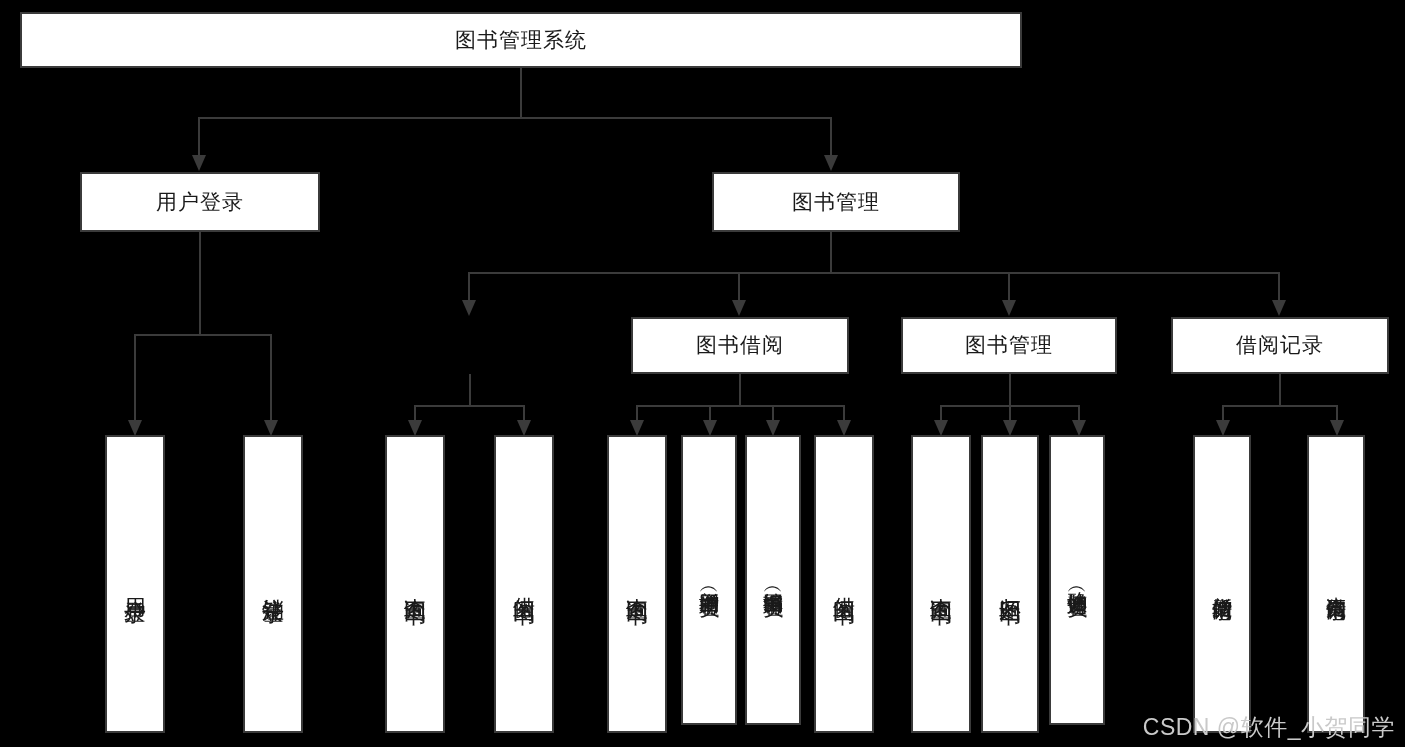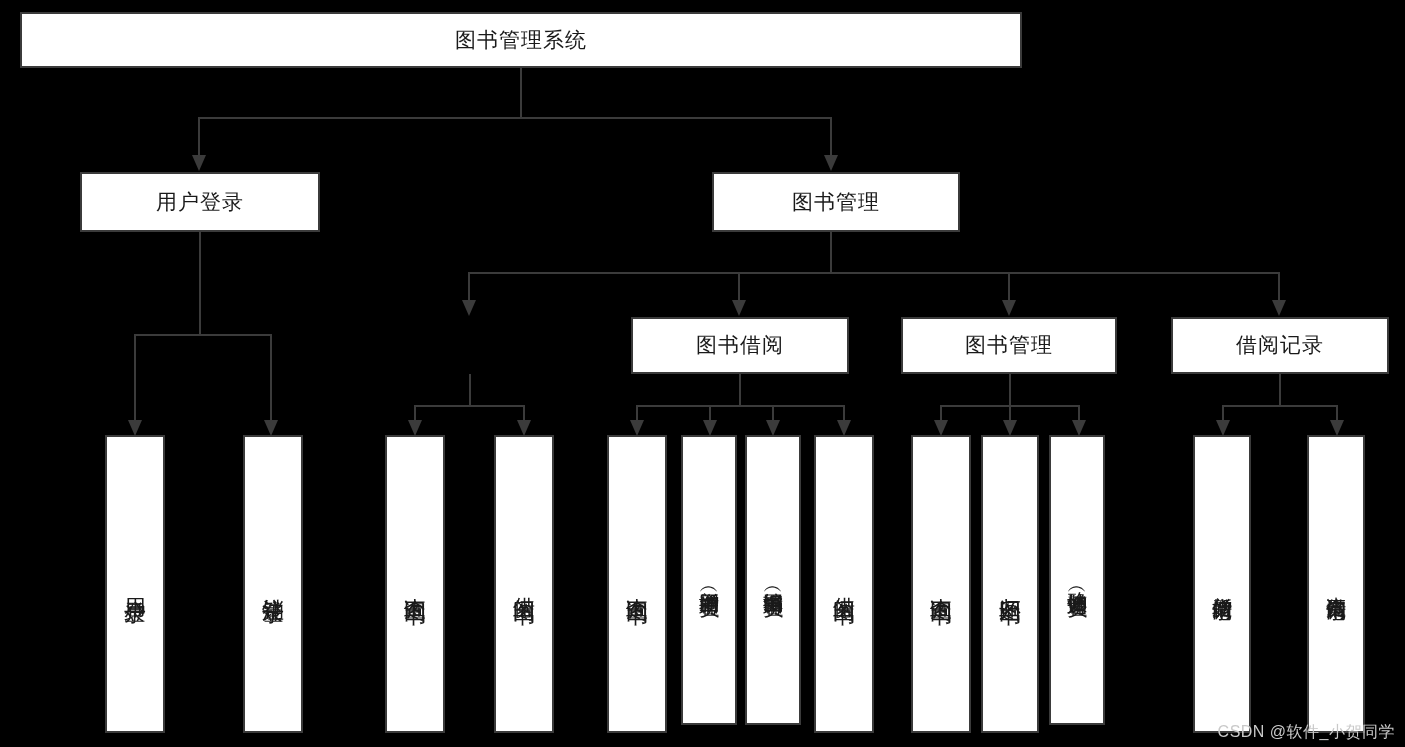--- a/index.html
+++ b/index.html
@@ -69,21 +69,21 @@
     border-left:7px solid transparent;
     border-right:7px solid transparent;
     border-top:16px solid #3b3b3b;
   }
 
   
   #watermark{
     position:absolute;
     right:10px;
     bottom:4px;
-    font-size:16px;
+    font-size:23px;
     color:#c9c9c9;
     letter-spacing:.5px;
     user-select:none;
     white-space:nowrap;
   }
 </style>
 </head>
 <body>
 
 <div id="canvas">

